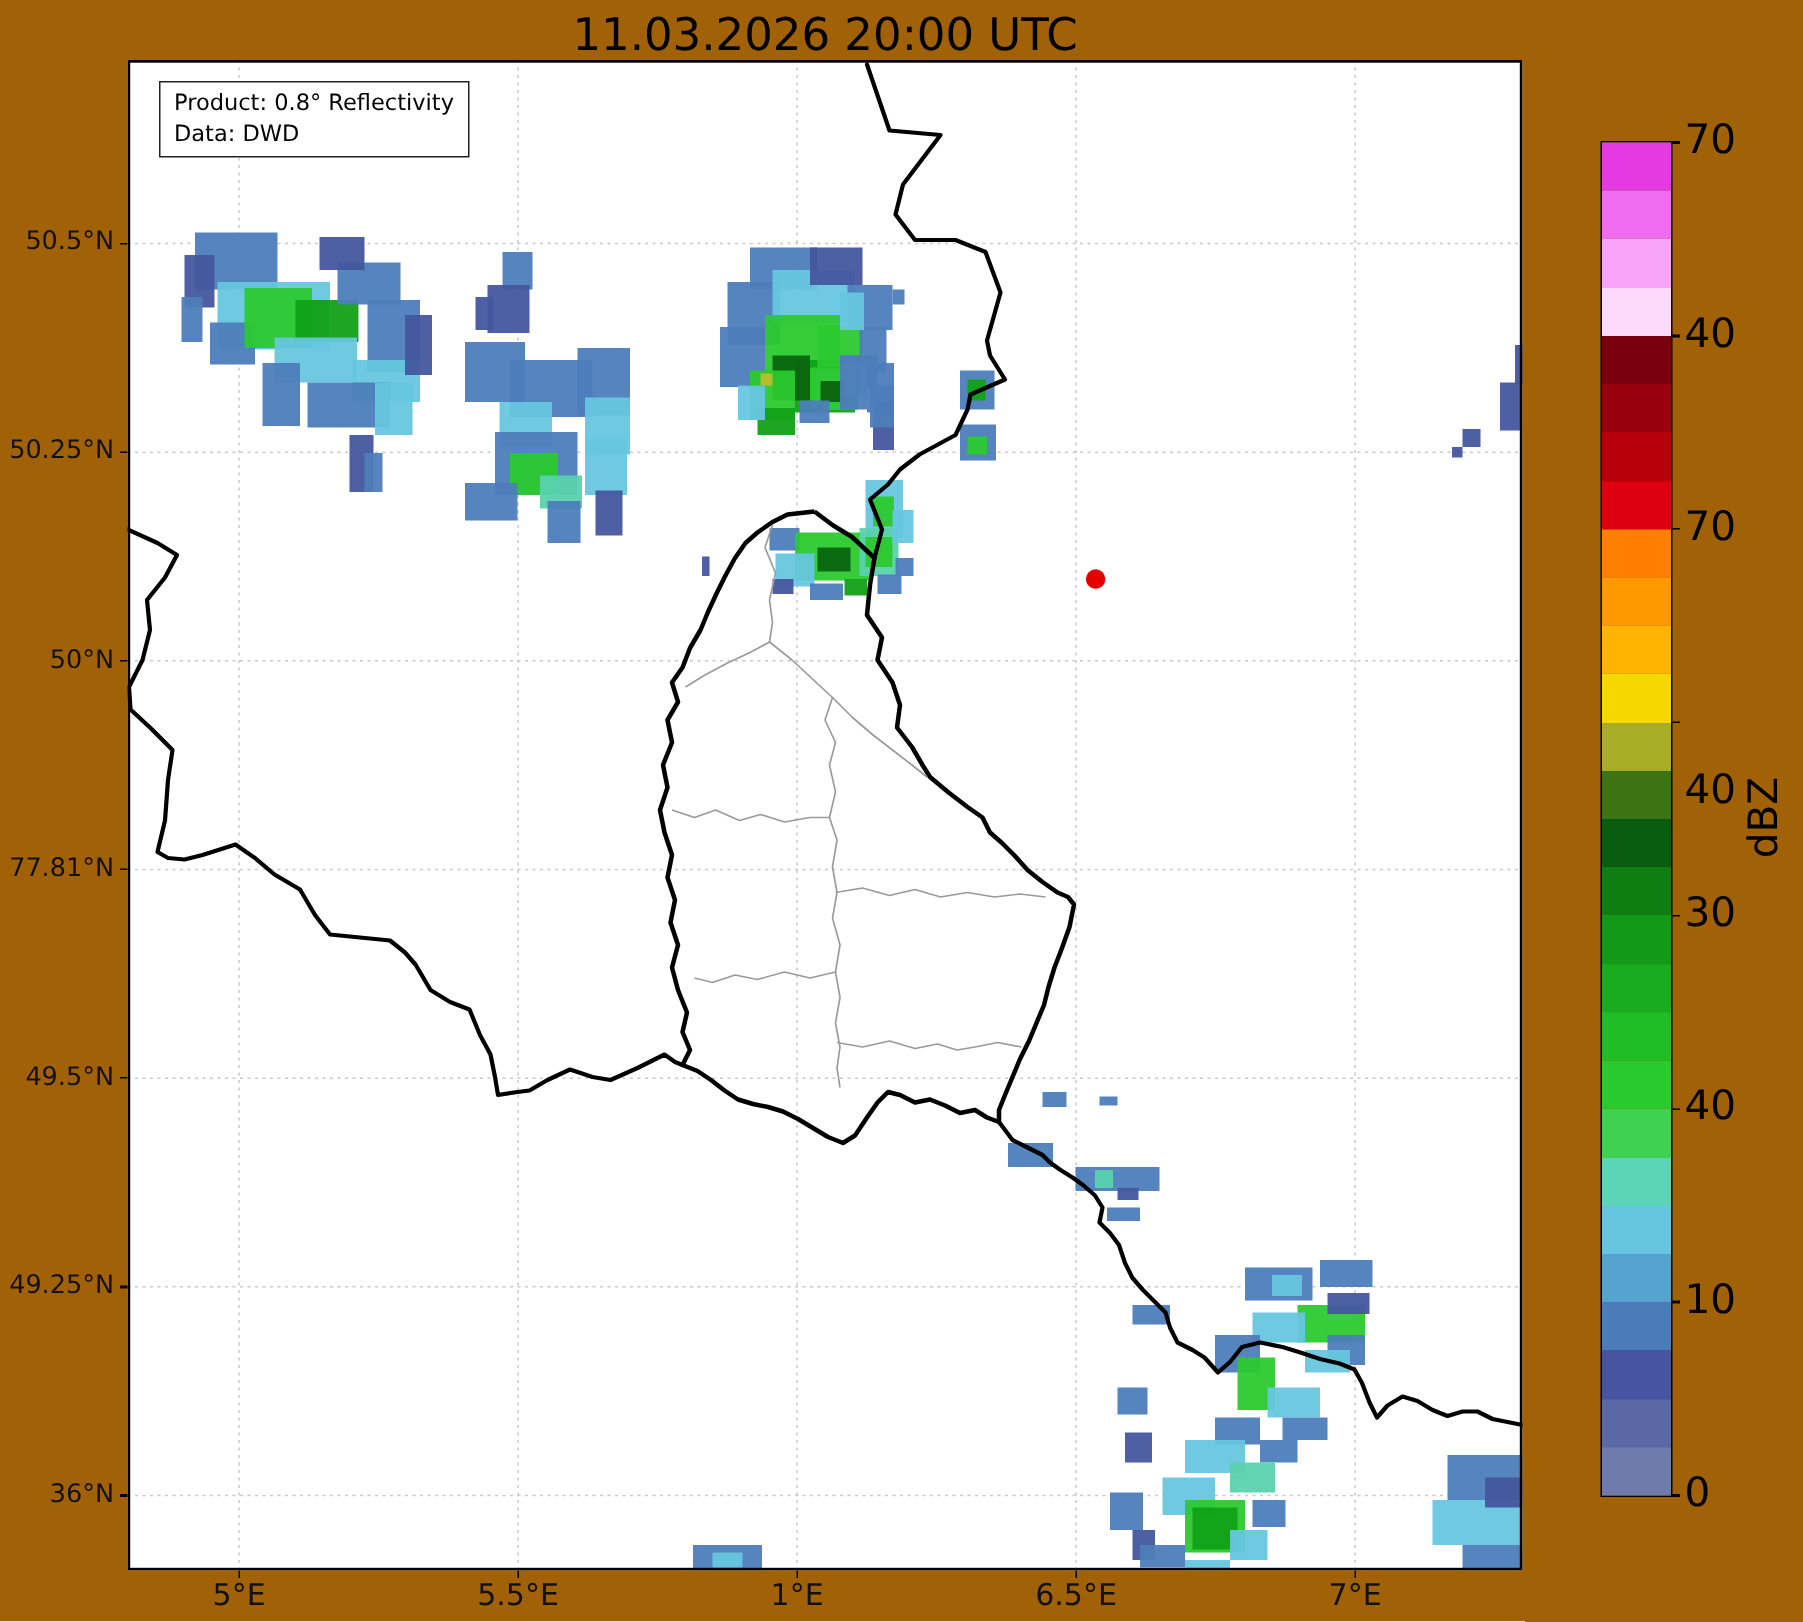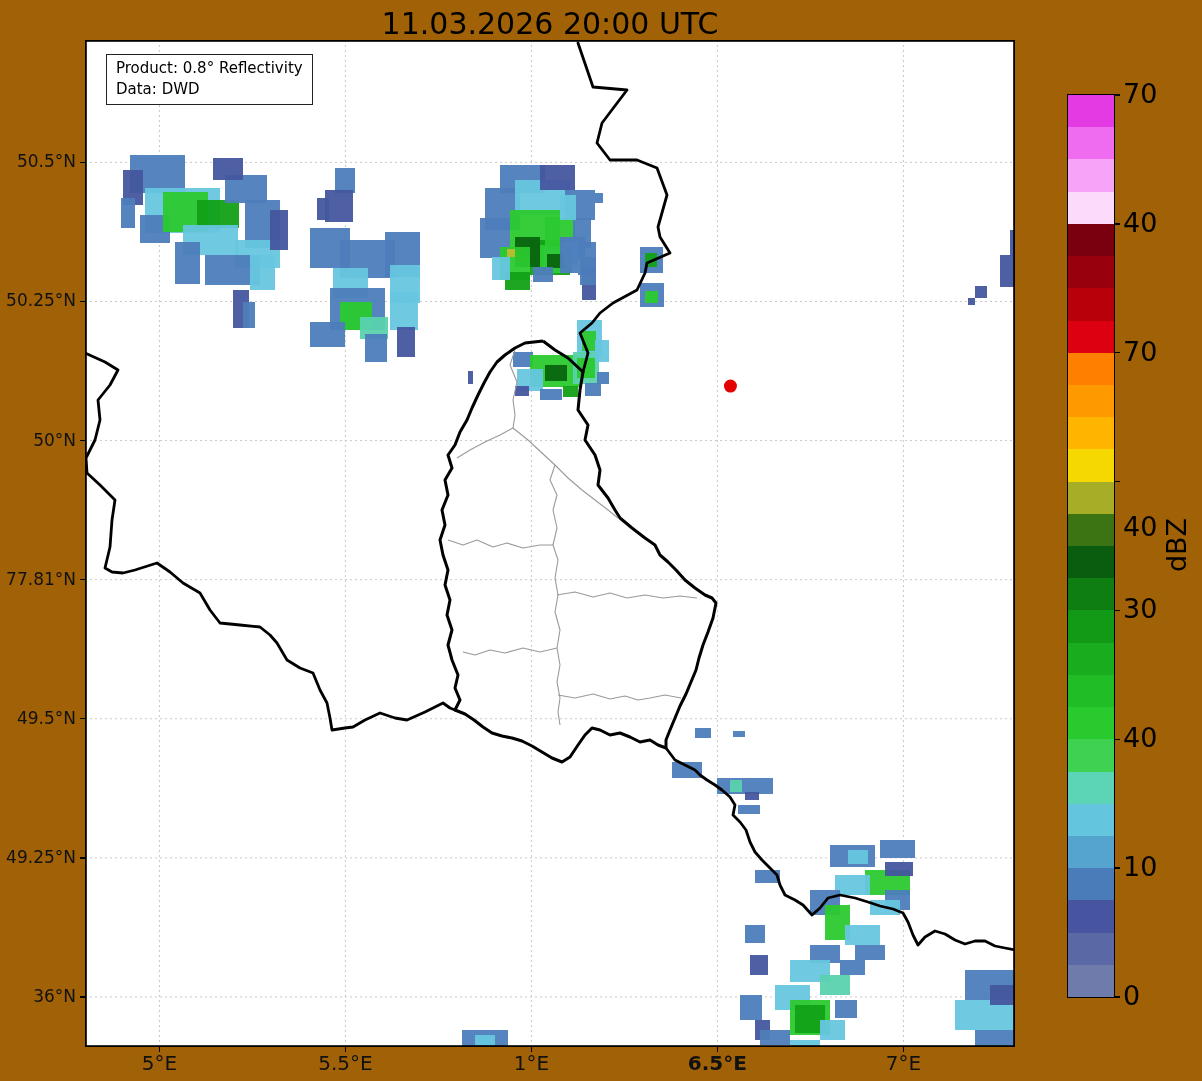--- a/index.html
+++ b/index.html
@@ -201,21 +201,21 @@
       <div class="ylabel" style="top: 846.84px;">49.25°N</div>
       <div class="ytick" style="top: 857.14px;"></div>
       <div class="ylabel" style="top: 985.928px;">36°N</div>
       <div class="ytick" style="top: 996.228px;"></div>
       <div class="xlabel" style="left: 159.4px;">5°E</div>
       <div class="xtick" style="left: 158.7px;"></div>
       <div class="xlabel" style="left: 345.4px;">5.5°E</div>
       <div class="xtick" style="left: 344.7px;"></div>
       <div class="xlabel" style="left: 531.4px;">1°E</div>
       <div class="xtick" style="left: 530.7px;"></div>
-      <div class="xlabel" style="left: 717.4px; font-weight: bold;">6.5°E</div>
+      <div class="xlabel" style="left: 717.4px;">6.5°E</div>
       <div class="xtick" style="left: 716.7px;"></div>
       <div class="xlabel" style="left: 903.4px;">7°E</div>
       <div class="xtick" style="left: 902.7px;"></div>
     </div>
 
   <div class="cbar" id="cbar">
       <div class="cband" style="background: rgb(111, 124, 171); bottom: 0%; height: 3.62143%;"></div>
       <div class="cband" style="background: rgb(91, 104, 166); bottom: 3.57143%; height: 3.62143%;"></div>
       <div class="cband" style="background: rgb(71, 84, 159); bottom: 7.14286%; height: 3.62143%;"></div>
       <div class="cband" style="background: rgb(75, 124, 186); bottom: 10.7143%; height: 3.62143%;"></div>

